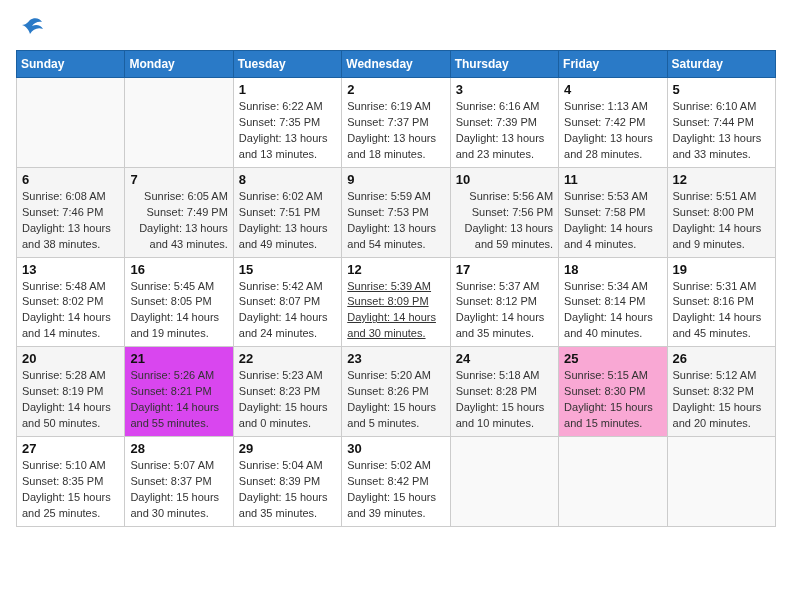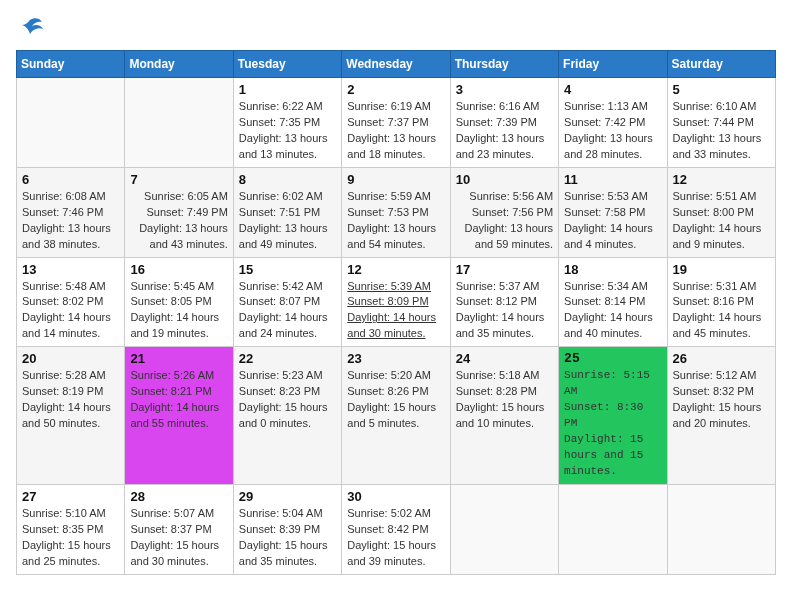--- a/index.html
+++ b/index.html
@@ -267,21 +267,21 @@
           <div class="day-info" style="white-space: pre-line;">Sunrise: 5:20 AM
 Sunset: 8:26 PM
 Daylight: 15 hours and 5 minutes.</div>
         </td>
         <td style="background: rgb(245, 245, 245);">
           <span class="day-num">24</span>
           <div class="day-info" style="white-space: pre-line;">Sunrise: 5:18 AM
 Sunset: 8:28 PM
 Daylight: 15 hours and 10 minutes.</div>
         </td>
-        <td style="background: #22c55e; font-family: Liberation Mono, monospace;">
+        <td style="background: #f9a8d4;">
           <span class="day-num">25</span>
           <div class="day-info" style="white-space: pre-line;">Sunrise: 5:15 AM
 Sunset: 8:30 PM
 Daylight: 15 hours and 15 minutes.</div>
         </td>
         <td style="background: rgb(245, 245, 245);">
           <span class="day-num">26</span>
           <div class="day-info" style="white-space: pre-line;">Sunrise: 5:12 AM
 Sunset: 8:32 PM
 Daylight: 15 hours and 20 minutes.</div>

